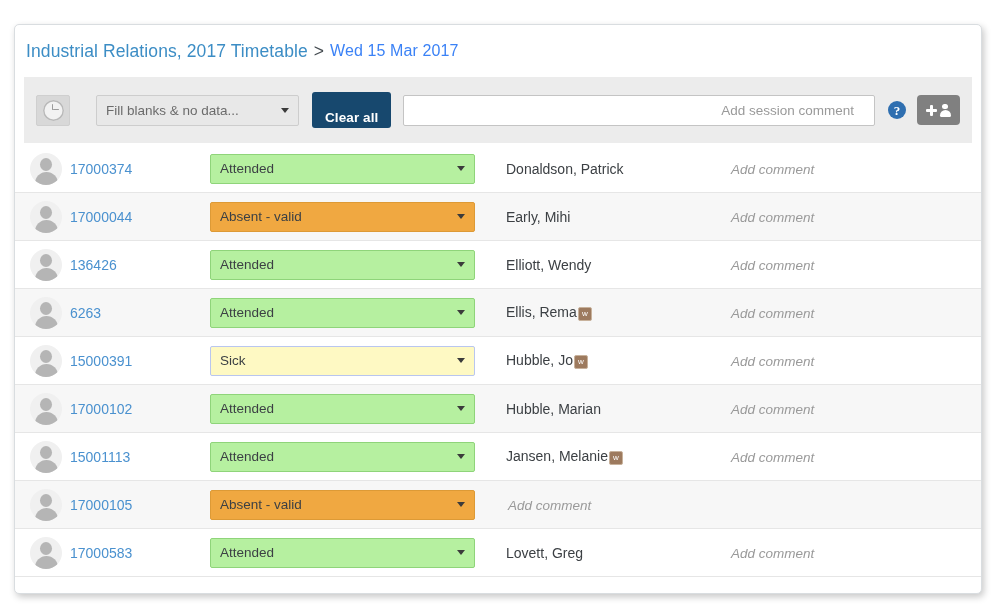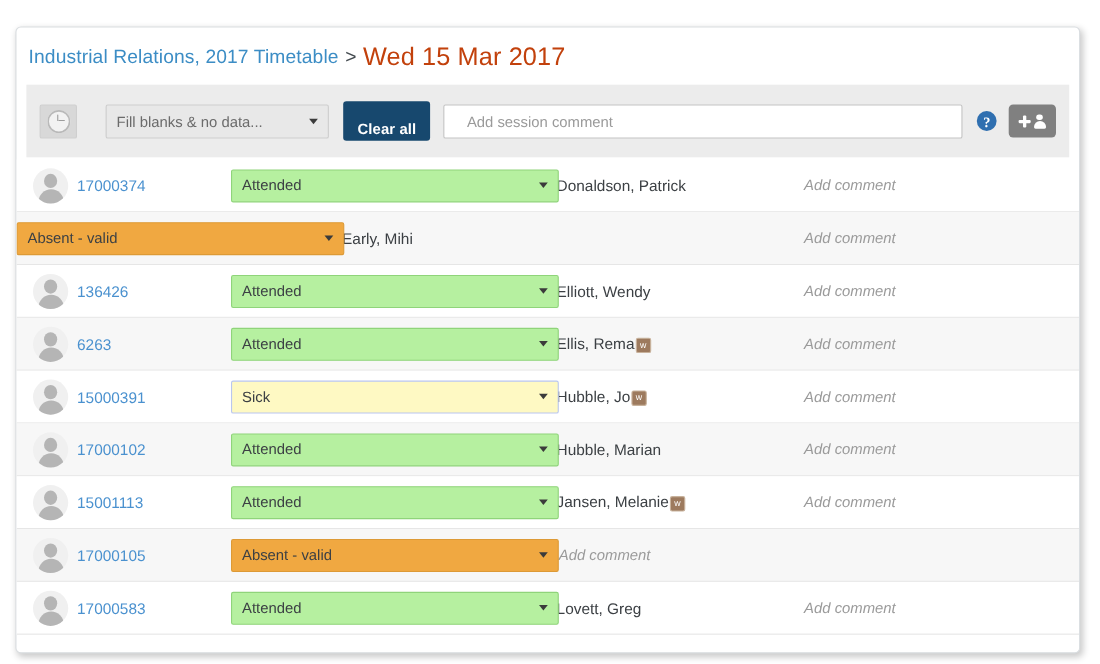--- a/index.html
+++ b/index.html
@@ -51,22 +51,22 @@
     font-size: 17.5px;
     text-decoration: none;
     letter-spacing: 0.1px;
   }
   .crumb-sep {
     color: #444b50;
     font-size: 17.5px;
     margin: 0 6px;
   }
   .crumb-current {
-    color: #c2410c;
-    font-size: 23px;
+    color: #3b82f6;
+    font-size: 16px;
     letter-spacing: 0.1px;
   }
 
   
   .toolbar {
     margin: 0 9px;
     height: 66px;
     background: #ececec;
     display: flex;
     align-items: center;
@@ -167,20 +167,21 @@
     background: #ffffff;
     border: 1px solid #c4c4c4;
     border-radius: 2px;
     padding: 0 20px;
     box-sizing: border-box;
     font-family: "Liberation Sans", sans-serif;
     font-size: 13.5px;
     color: #333;
     outline: none;
     min-width: 0;
+    text-align: right;
   }
   .session-comment::placeholder {
     color: #9a9a9a;
   }
 
   .help-icon {
     margin-left: 13px;
     width: 18px;
     height: 18px;
     border-radius: 50%;
@@ -306,21 +307,21 @@
     font-size: 14px;
     text-decoration: none;
     cursor: pointer;
   }
 
   .col-status {
     width: 280px;
     flex: none;
   }
   .status-select {
-    width: 298px;
+    width: 265px;
     height: 30px;
     border: 1px solid #c9c9c9;
     border-radius: 2px;
     display: flex;
     align-items: center;
     padding: 0 9px;
     box-sizing: border-box;
     cursor: pointer;
     position: relative;
   }
@@ -428,20 +429,27 @@
               <span class="st-text">Attended</span>
               <span class="caret"></span>
             </div>
           </div>
           <div class="col-name">
             <span class="name-text">Donaldson, Patrick</span>
           </div>
           <div class="col-comment"><span class="comment-placeholder">Add comment</span></div>
         </div>
         <div class="row even">
+          <div class="col-id">
+            <span class="avatar">
+              <span class="a-head"></span>
+              <span class="a-body"></span>
+            </span>
+            <a class="id-link" href="#">17000044</a>
+          </div>
           <div class="col-status">
             <div class="status-select" style="background: rgb(240, 168, 65); border-color: rgb(221, 154, 54);">
               <span class="st-text">Absent - valid</span>
               <span class="caret"></span>
             </div>
           </div>
           <div class="col-name">
             <span class="name-text">Early, Mihi</span>
           </div>
           <div class="col-comment"><span class="comment-placeholder">Add comment</span></div>

